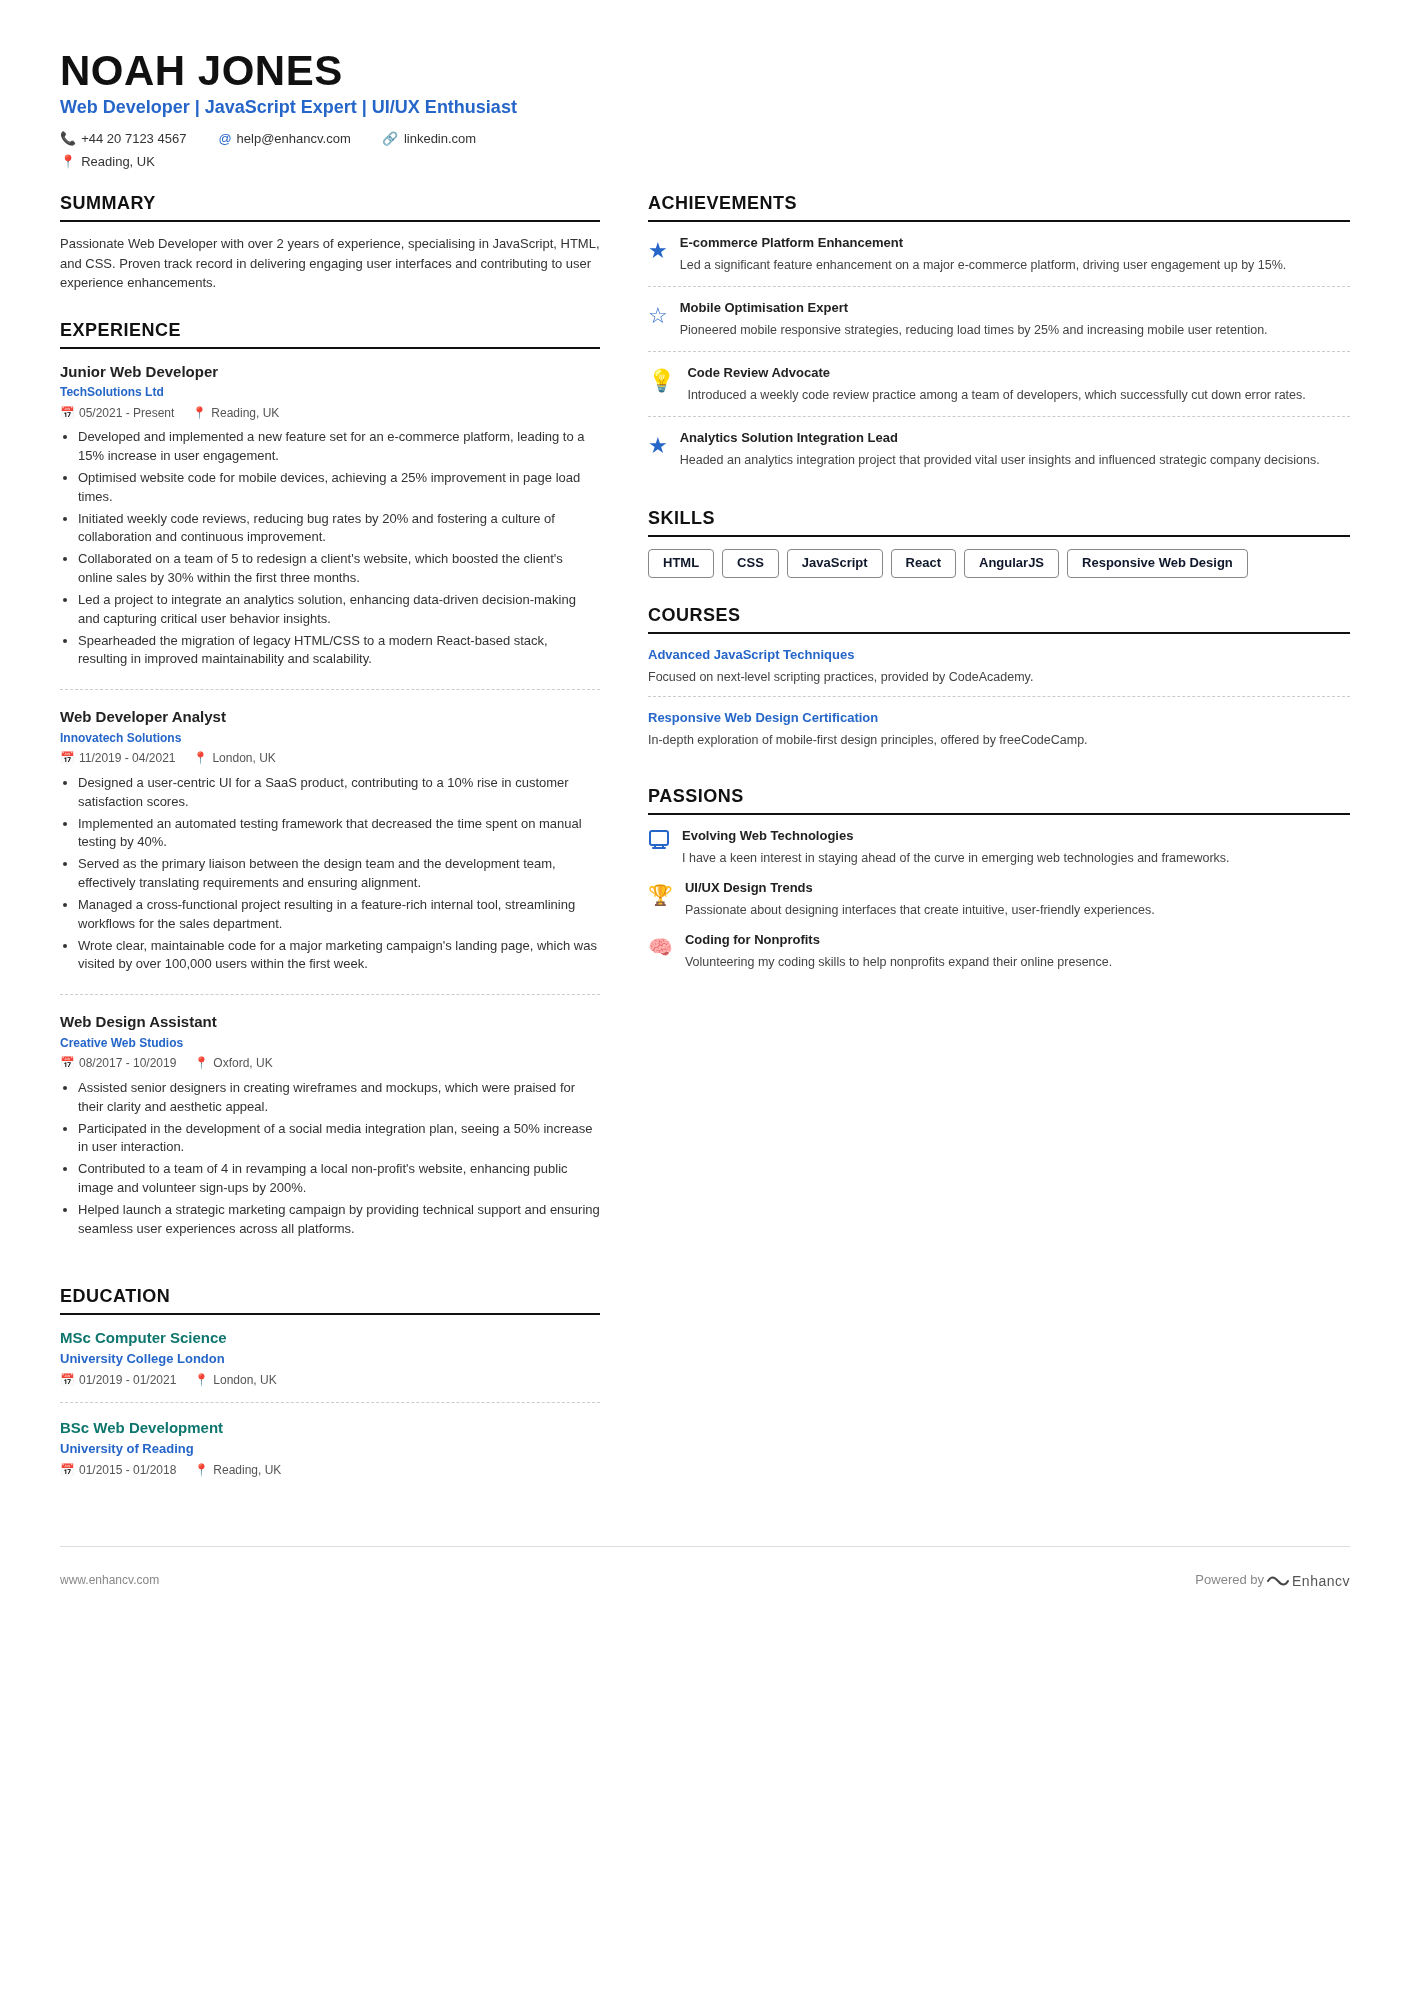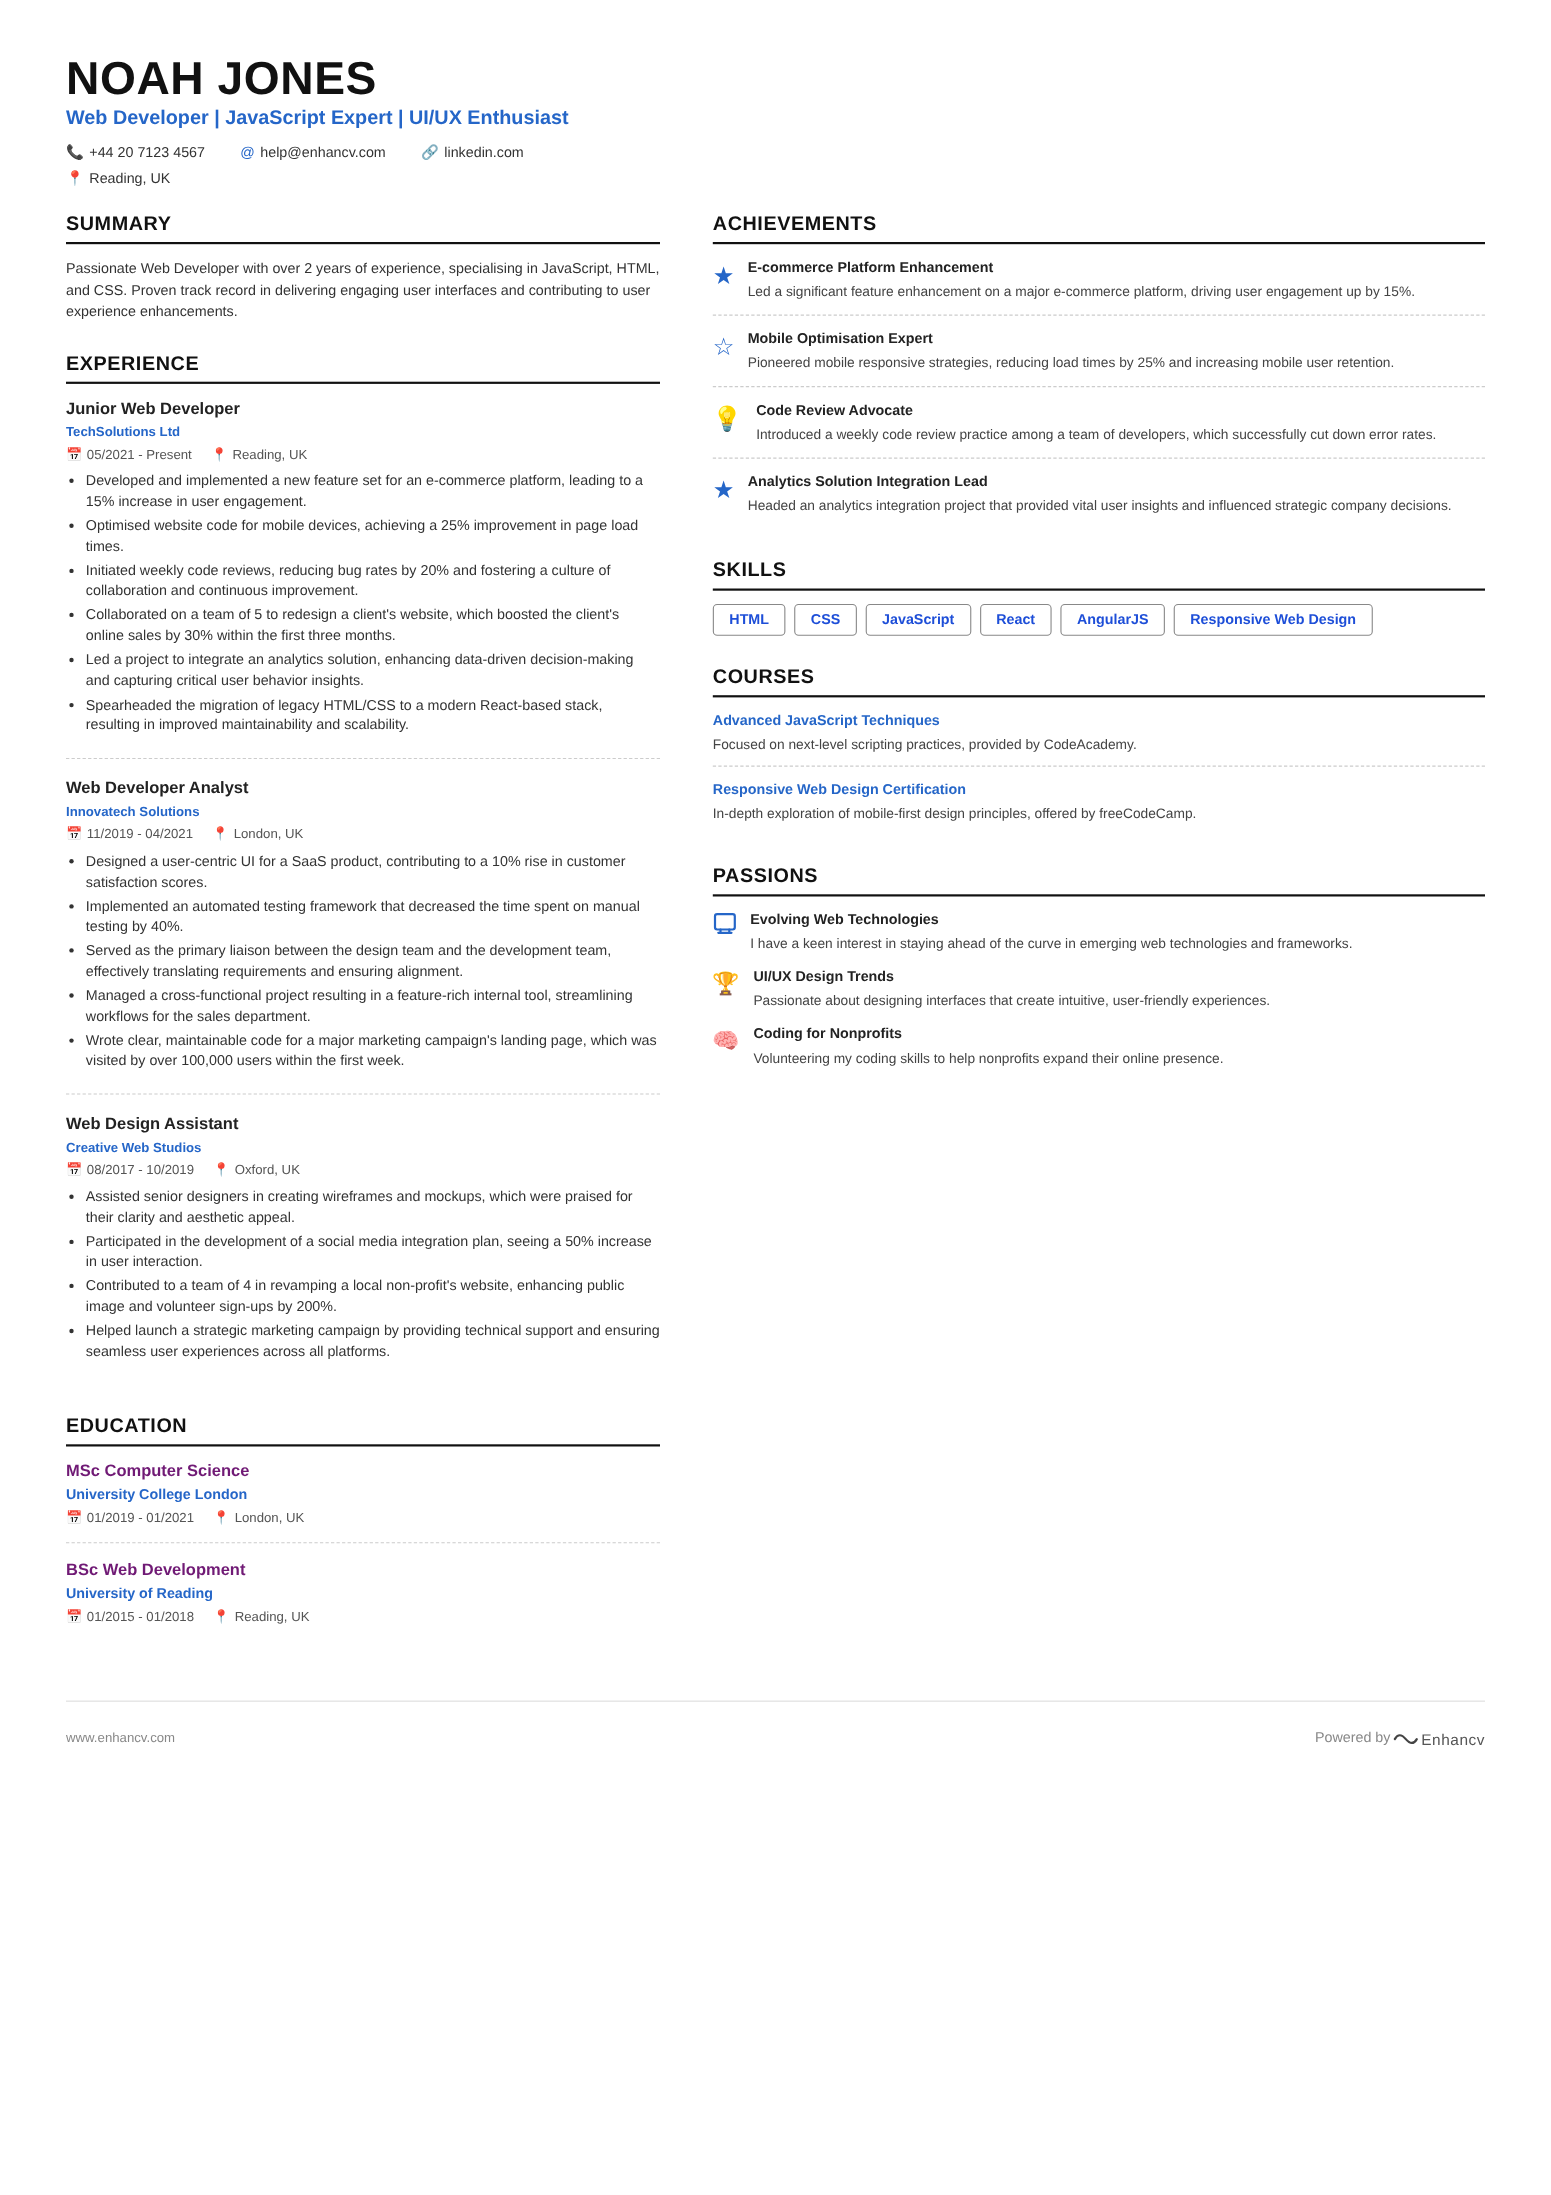--- a/index.html
+++ b/index.html
@@ -40,39 +40,39 @@
     .company-name { font-size: 12px; font-weight: 700; color: #2566c8; margin-bottom: 3px; }
     .job-meta { display: flex; gap: 18px; color: #555; font-size: 12px; margin-bottom: 6px; }
     .job-meta-item { display: flex; align-items: center; gap: 4px; }
     .bullet-list { list-style: disc; padding-left: 18px; margin-bottom: 6px; }
     .bullet-list li { margin-bottom: 3px; color: #333; font-size: 13px; }
     .job-block { margin-bottom: 16px; border-bottom: 1px dashed #ccc; padding-bottom: 14px; }
     .job-block:last-child { border-bottom: none; }
 
     .edu-block { margin-bottom: 14px; border-bottom: 1px dashed #ccc; padding-bottom: 12px; }
     .edu-block:last-child { border-bottom: none; }
-    .edu-degree { font-size: 15px; font-weight: 700; color: #701a75; margin-bottom: 2px; }
+    .edu-degree { font-size: 15px; font-weight: 700; color: #0f766e; margin-bottom: 2px; }
     .edu-school { font-size: 13px; font-weight: 700; color: #2566c8; margin-bottom: 3px; }
     .edu-meta { display: flex; gap: 18px; color: #555; font-size: 12px; }
 
     
     .achievement-block { display: flex; gap: 12px; margin-bottom: 12px; border-bottom: 1px dashed #ccc; padding-bottom: 12px; }
     .achievement-block:last-child { border-bottom: none; }
     .achievement-icon { font-size: 22px; flex-shrink: 0; margin-top: 1px; }
     .achievement-title { font-size: 13px; font-weight: 700; color: #222; margin-bottom: 3px; }
     .achievement-desc { font-size: 12.5px; color: #444; line-height: 1.45; }
 
     .skills-grid { display: flex; flex-wrap: wrap; gap: 8px; }
     .skill-tag {
       border: 1.5px solid #888;
       border-radius: 4px;
       padding: 4px 14px;
       font-size: 13px;
       font-weight: 600;
-      color: #1d4ed8;
+      color: #0f172a;
     }
 
     .course-block { margin-bottom: 12px; border-bottom: 1px dashed #ccc; padding-bottom: 10px; }
     .course-block:last-child { border-bottom: none; }
     .course-title { font-size: 13px; font-weight: 700; color: #2566c8; margin-bottom: 3px; }
     .course-desc { font-size: 12.5px; color: #444; }
 
     .passion-block { display: flex; gap: 12px; margin-bottom: 12px; }
     .passion-icon { font-size: 20px; flex-shrink: 0; margin-top: 2px; }
     .passion-title { font-size: 13px; font-weight: 700; color: #222; margin-bottom: 3px; }

